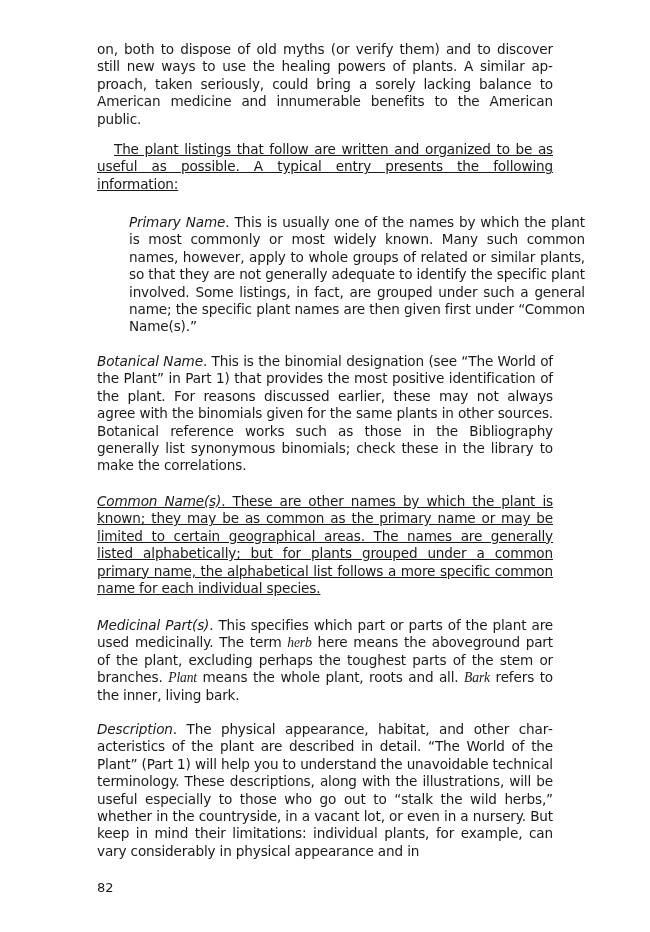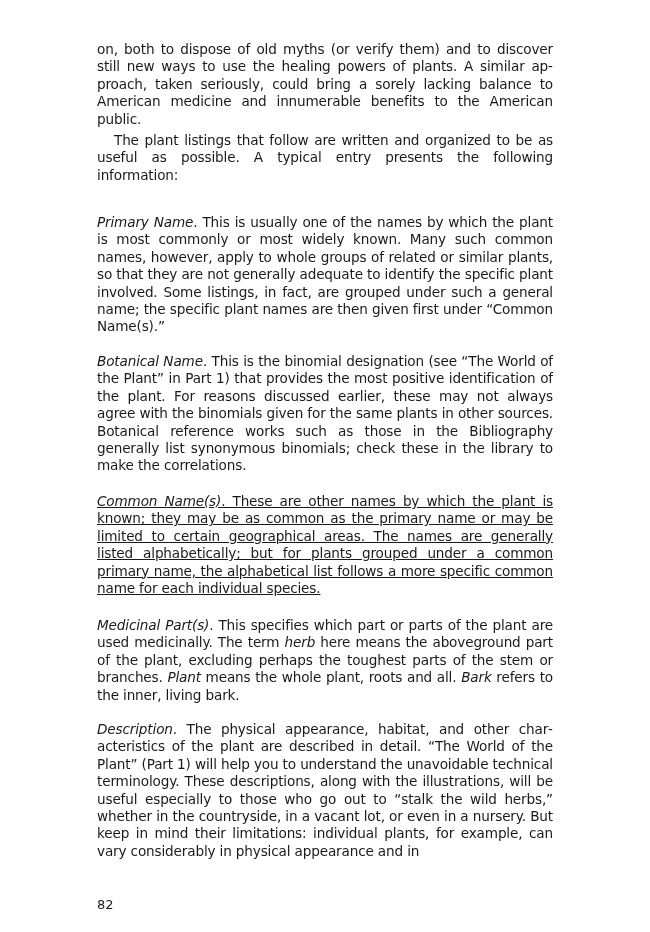--- a/index.html
+++ b/index.html
@@ -30,46 +30,45 @@
       line-height: 17.4px;
       text-align: justify;
       letter-spacing: -0.15px;
       word-spacing: 0px;
       margin: 0;
     }
     .para.indent { text-indent: 17px; }
     .lead {
       font-style: italic;
     }
-    .em { font-style: italic; }
+    .em { font-style: italic; font-family: Liberation Serif, serif; }
     .page-number {
       position: absolute;
       left: 97px;
       top: 880px;
       font-size: 13px;
       font-weight: normal;
       color: #1a1a1a;
       letter-spacing: 0;
-      margin-top: 17px;
     }
   </style>
 </head>
 <body>
 
 <div class="page">
 
   <p class="para" style="top:41px;">
     <span>on, both to dispose of old myths (or verify them) and to discover still new ways to use the healing powers of plants. A similar ap­proach, taken seriously, could bring a sorely lacking balance to American medicine and innumerable benefits to the American public.</span>
   </p>
 
-  <p class="para indent" style="top:132px;">
+  <p class="para indent" style="top:141px;text-decoration:underline;">
     <span>The plant listings that follow are written and organized to be as useful as possible. A typical entry presents the following information:</span>
   </p>
 
-  <p class="para" style="top:214px;">
+  <p class="para" style="top:214px;margin-left:32px;">
     <span class="lead">Primary Name</span><span>. This is usually one of the names by which the plant is most commonly or most widely known. Many such com­mon names, however, apply to whole groups of related or simi­lar plants, so that they are not generally adequate to identify the specific plant involved. Some listings, in fact, are grouped under such a general name; the specific plant names are then given first under “Common Name(s).”</span>
   </p>
 
   <p class="para" style="top:353px;">
     <span class="lead">Botanical Name</span><span>. This is the binomial designation (see “The World of the Plant” in Part 1) that provides the most positive identifi­cation of the plant. For reasons discussed earlier, these may not always agree with the binomials given for the same plants in other sources. Botanical reference works such as those in the Bibliography generally list synonymous binomials; check these in the library to make the correlations.</span>
   </p>
 
   <p class="para" style="top:493px;text-decoration:underline;">
     <span class="lead">Common Name(s)</span><span>. These are other names by which the plant is known; they may be as common as the primary name or may be limited to certain geographical areas. The names are generally listed alphabetically; but for plants grouped under a common primary name, the alphabetical list follows a more specific com­mon name for each individual species.</span>
   </p>

